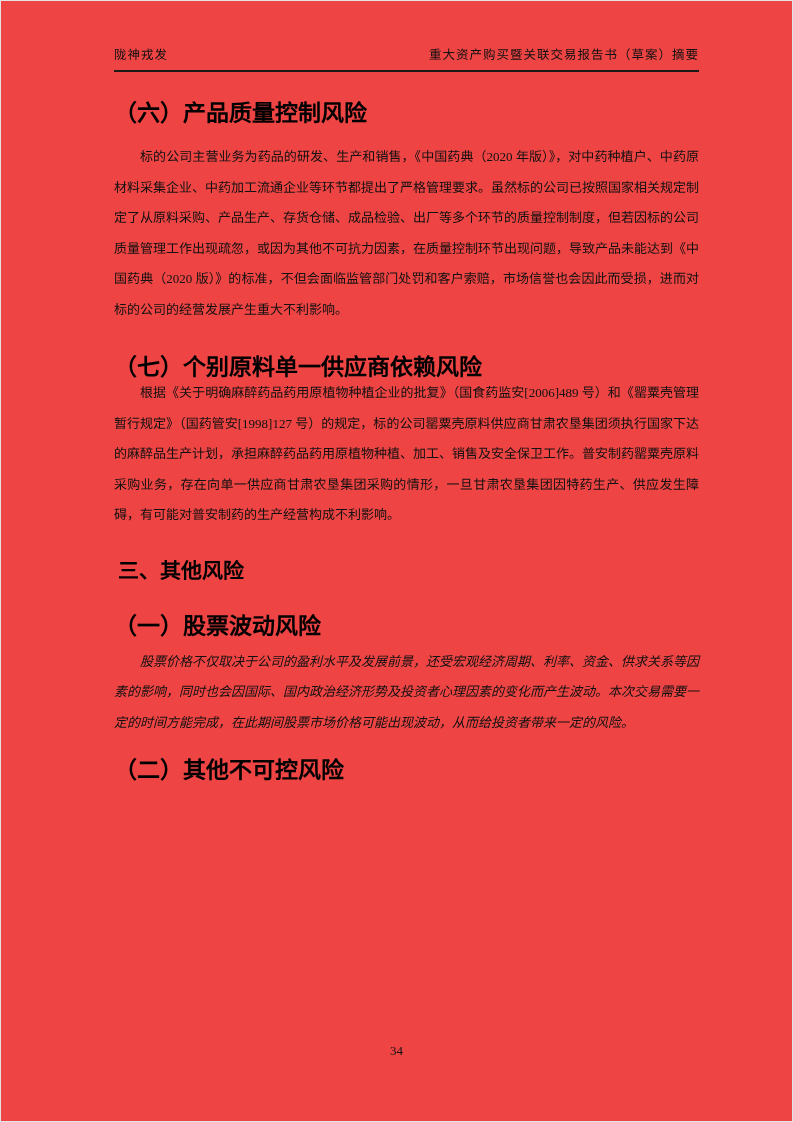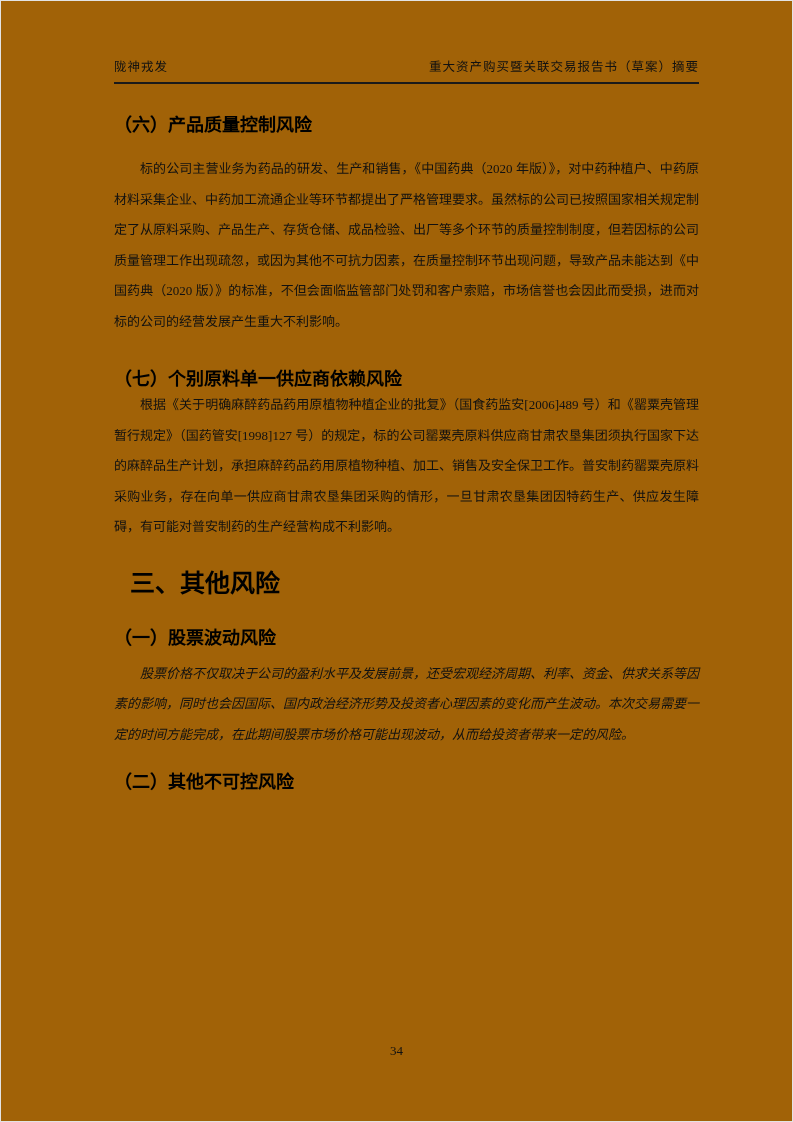--- a/index.html
+++ b/index.html
@@ -5,57 +5,57 @@
   html, body {
     margin: 0;
     padding: 0;
     background: #ffffff;
   }
   .page {
     position: relative;
     width: 793px;
     height: 1122px;
     margin: 0 auto;
-    background: #a16207;
+    background: #ef4444;
     box-sizing: border-box;
     border: 1px solid #e3e3e3;
-    padding: 58px 93px 0 113px;
+    padding: 46px 93px 0 113px;
     color: #111;
     font-family: "Liberation Serif", "DejaVu Serif", serif;
     overflow: hidden;
   }
   .header {
     display: flex;
     justify-content: space-between;
     align-items: flex-end;
     font-size: 12.5px;
     line-height: 17px;
     letter-spacing: 1px;
     color: #111;
   }
   .header-rule {
     margin-top: 6px;
     border: 0;
     border-bottom: 2px solid #1a1a1a;
     height: 0;
   }
   .h1 {
-    margin: 16px;
+    margin: 4px;
     margin-top: 28px;
     font-family: "Liberation Sans", "DejaVu Sans", sans-serif;
     font-weight: bold;
-    font-size: 25px;
+    font-size: 21px;
     line-height: 24px;
     color: #000;
   }
   .h2 {
     margin: 0;
     font-family: "Liberation Sans", "DejaVu Sans", sans-serif;
     font-weight: bold;
-    font-size: 18px;
+    font-size: 23px;
     line-height: 22px;
     color: #000;
   }
   .h2-six   { margin-top: 30px; }
   .h2-seven { margin-top: 31px; }
   .h2-one   { margin-top: 32px; }
   .h2-two   { margin-top: 21px; }
   .body-para {
     margin: 0;
     font-size: 13px;

